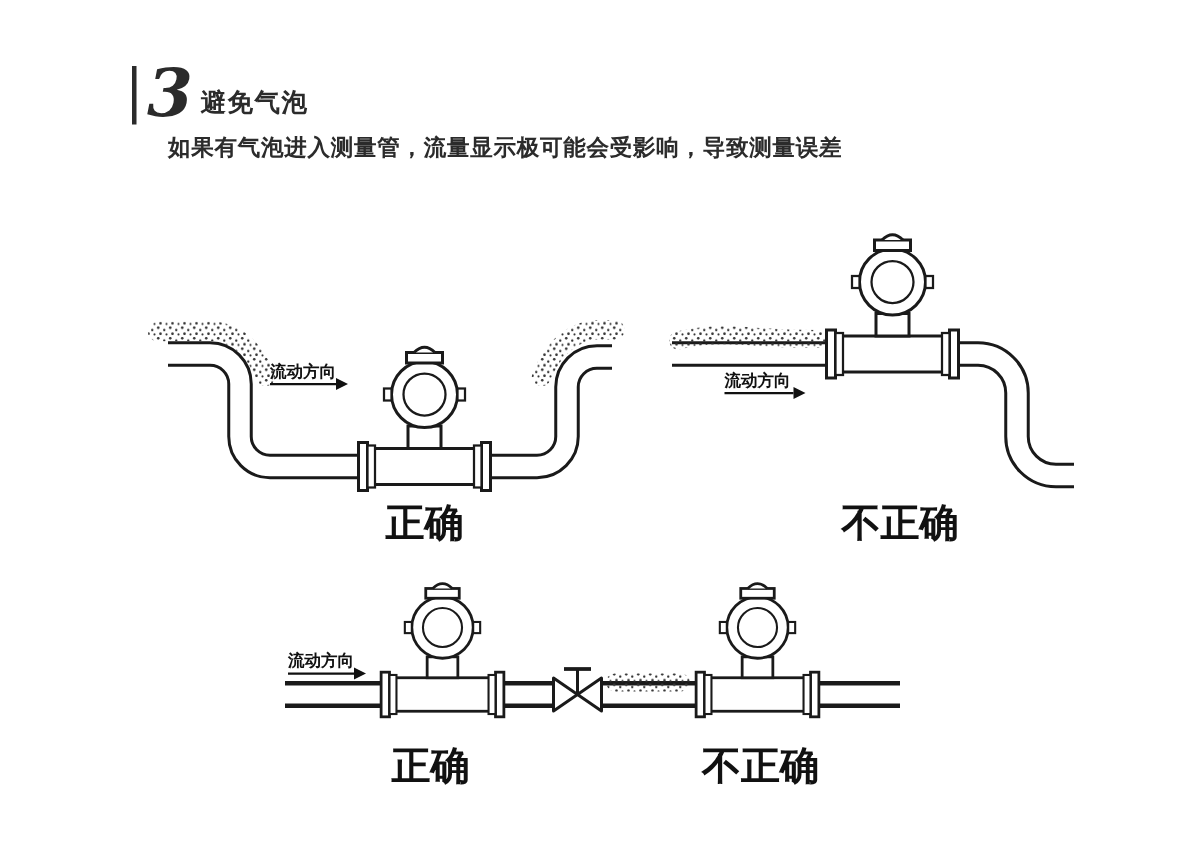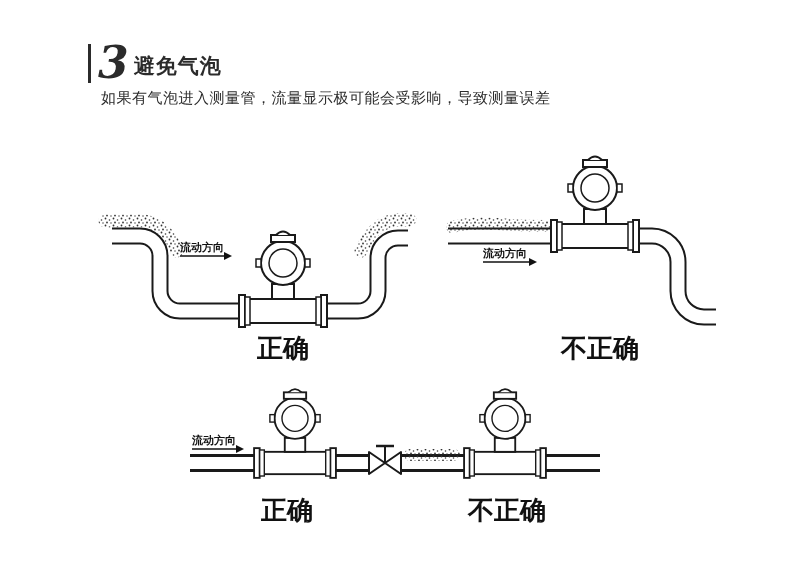--- a/index.html
+++ b/index.html
@@ -7,22 +7,22 @@
   body { font-family:"Liberation Sans","DejaVu Sans",sans-serif; color:#2b2b2b; }
   .page { position:relative; width:789px; height:562px; background:#ffffff; overflow:hidden; }
 
   .header { position:absolute; left:88px; top:44px; }
   .step-row { display:flex; align-items:flex-end; border-left:3px solid #2b2b2b; padding-left:7px; }
   .step-number {
     font-family:"DejaVu Serif","Liberation Serif",serif;
     font-style:italic; font-weight:bold;
     font-size:44px; line-height:0.88;
   }
-  .step-title { font-size:21px; font-weight:bold; margin-left:5px; padding-bottom:3px; letter-spacing:1px; }
-  .step-subtitle { font-size:15px; font-weight:normal; margin-top:6px; margin-left:13px; letter-spacing:0.5px; }
+  .step-title { font-size:17px; font-weight:bold; margin-left:5px; padding-bottom:3px; letter-spacing:1px; }
+  .step-subtitle { font-size:15px; font-weight:bold; margin-top:6px; margin-left:24px; letter-spacing:0.5px; }
 
   svg.diagram { position:absolute; left:0; top:0; }
   .caption { font-size:26px; font-weight:bold; fill:#111; font-family:"Liberation Sans","DejaVu Sans",sans-serif; }
   .flow-label { font-size:11px; font-weight:bold; fill:#111; font-family:"Liberation Sans","DejaVu Sans",sans-serif; }
 </style>
 </head>
 <body>
 
 <div class="page">
 

